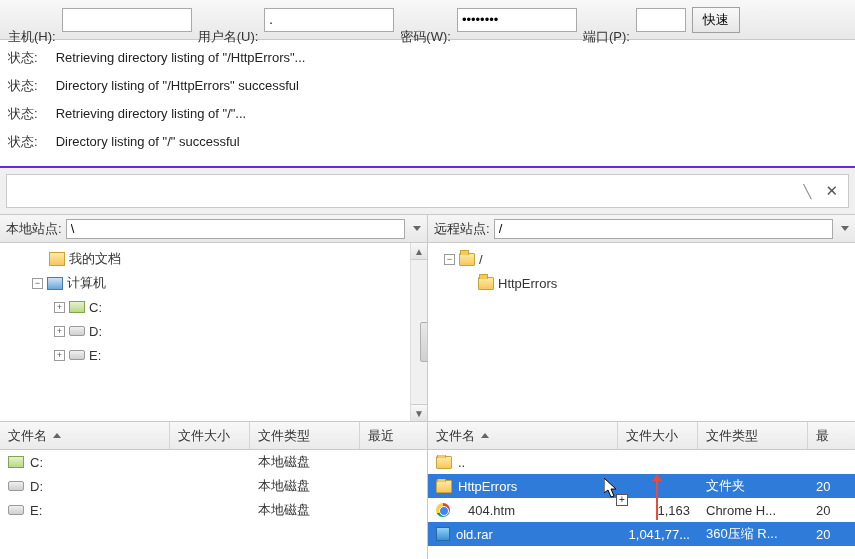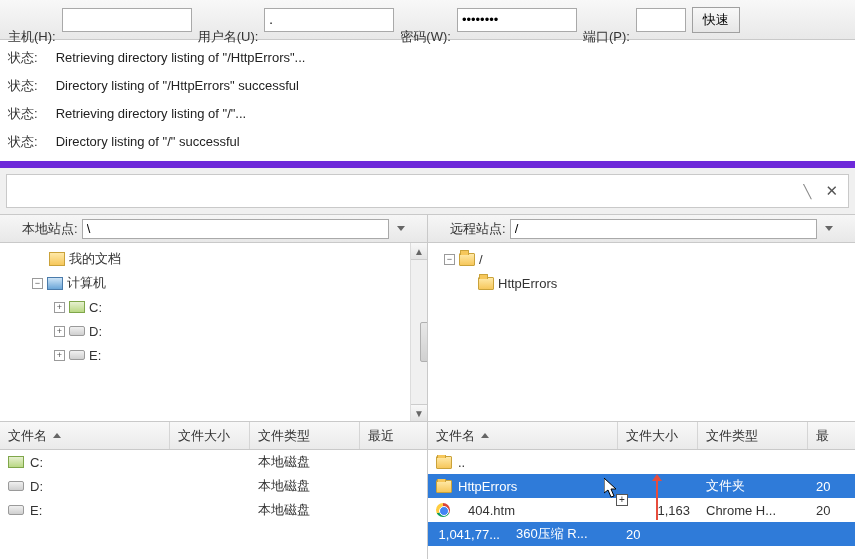--- a/index.html
+++ b/index.html
@@ -38,21 +38,21 @@
   .btn-quick {
     height: 26px;
     padding: 0 10px;
     background: linear-gradient(#f8f8f8,#e6e6e6);
     border: 1px solid #a0a0a0;
     font-size: 13px;
   }
   
   .log {
     background: #fff;
-    border-bottom: 7px solid #6d28d9;
+    border-bottom: 2px solid #6d28d9;
     height: 128px;
     overflow: hidden;
     padding: 4px 8px;
   }
   .log-row { display: flex; gap: 18px; line-height: 28px; }
   .log-row .lbl { color: #333; }
   .log-row .msg { color: #222; }
   
   .cmdbar {
     display:flex; align-items:center;
@@ -78,21 +78,21 @@
     display:flex;
     flex-direction:column;
     border-right:1px solid #c9c9c9;
   }
   .pane:last-child{border-right:none}
   .pane-head {
     display:flex; align-items:center;
     height:28px;
     background:linear-gradient(#f6f6f6,#e8e8e8);
     border-bottom:1px solid #c9c9c9;
-    padding:0 22px;
+    padding:0 6px;
     gap:4px;
   }
   .pane-head input {
     flex:1; height:20px; border:1px solid #a9a9a9; font-size:13px; padding:0 4px;
   }
   .pane-head .dd { width:0;height:0;border-left:4px solid transparent;border-right:4px solid transparent;border-top:5px solid #666; margin-left:4px;}
   .tree {
     flex:1; overflow:auto; padding:4px 6px; position:relative;
   }
   .tree-row { display:flex; align-items:center; height:24px; gap:4px; }
@@ -350,20 +350,24 @@
       <div class="frow">
         <div class="fcol" style="width:190px;gap:18px">
           <span class="icon-chrome"></span>
           <span>404.htm</span>
         </div>
         <div class="fcol" style="width:80px;justify-content:flex-end">1,163</div>
         <div class="fcol" style="width:110px">Chrome H...</div>
         <div class="fcol" style="flex:1">20</div>
       </div>
       <div class="frow sel2">
+        <div class="fcol" style="width:190px;gap:6px">
+          <span class="icon-rar"></span>
+          <span>old.rar</span>
+        </div>
         <div class="fcol" style="width:80px;justify-content:flex-end">1,041,77...</div>
         <div class="fcol" style="width:110px">360压缩 R...</div>
         <div class="fcol" style="flex:1">20</div>
       </div>
 
       <div class="cursor-arrow" style="left:176px;top:28px">
         <svg viewBox="0 0 14 20">
             <path d="M0 0 L0 15 L4 12 L7 19 L10 18 L7 11 L12 11 Z" fill="#fff" stroke="#000" stroke-width="1"></path>
           </svg>
       </div>

